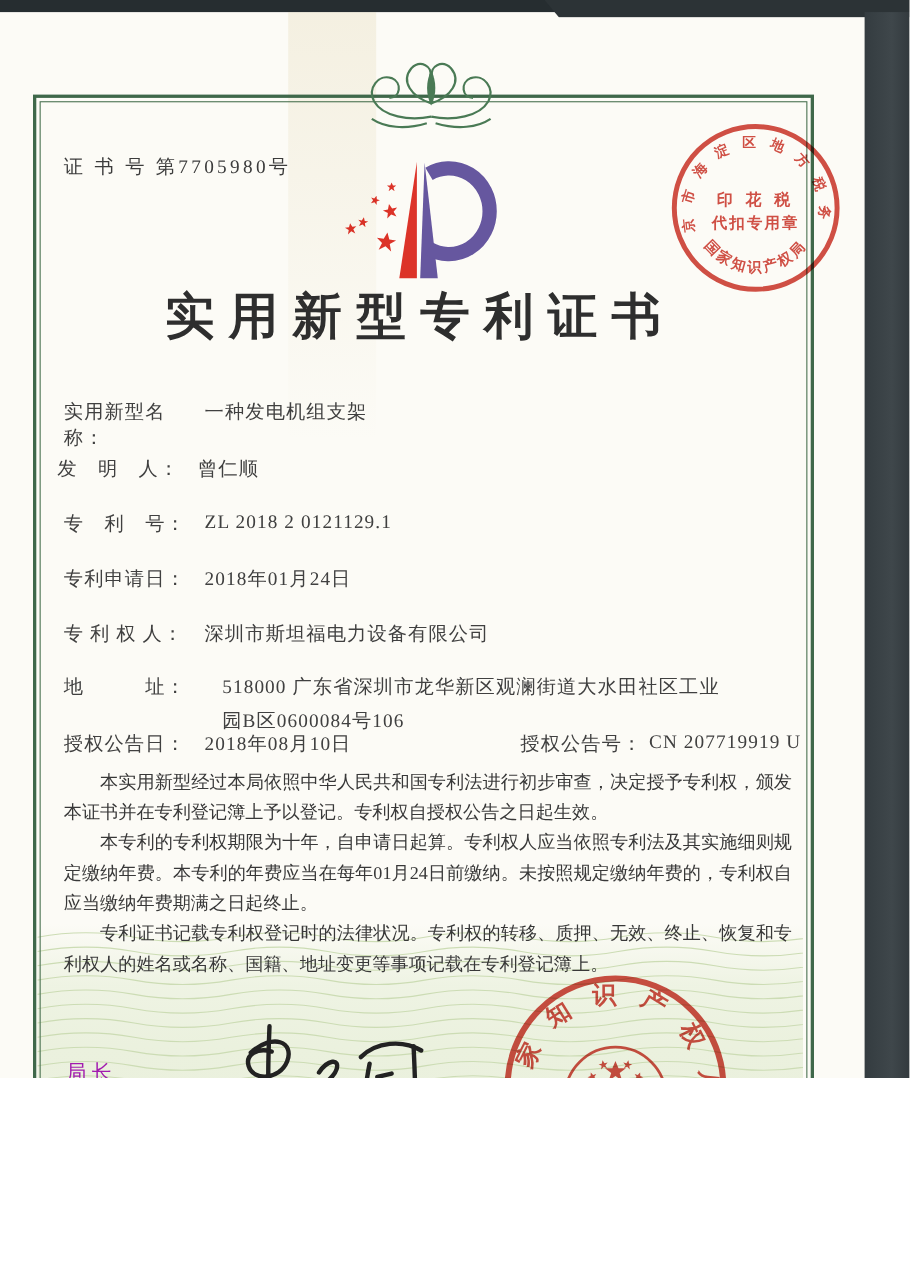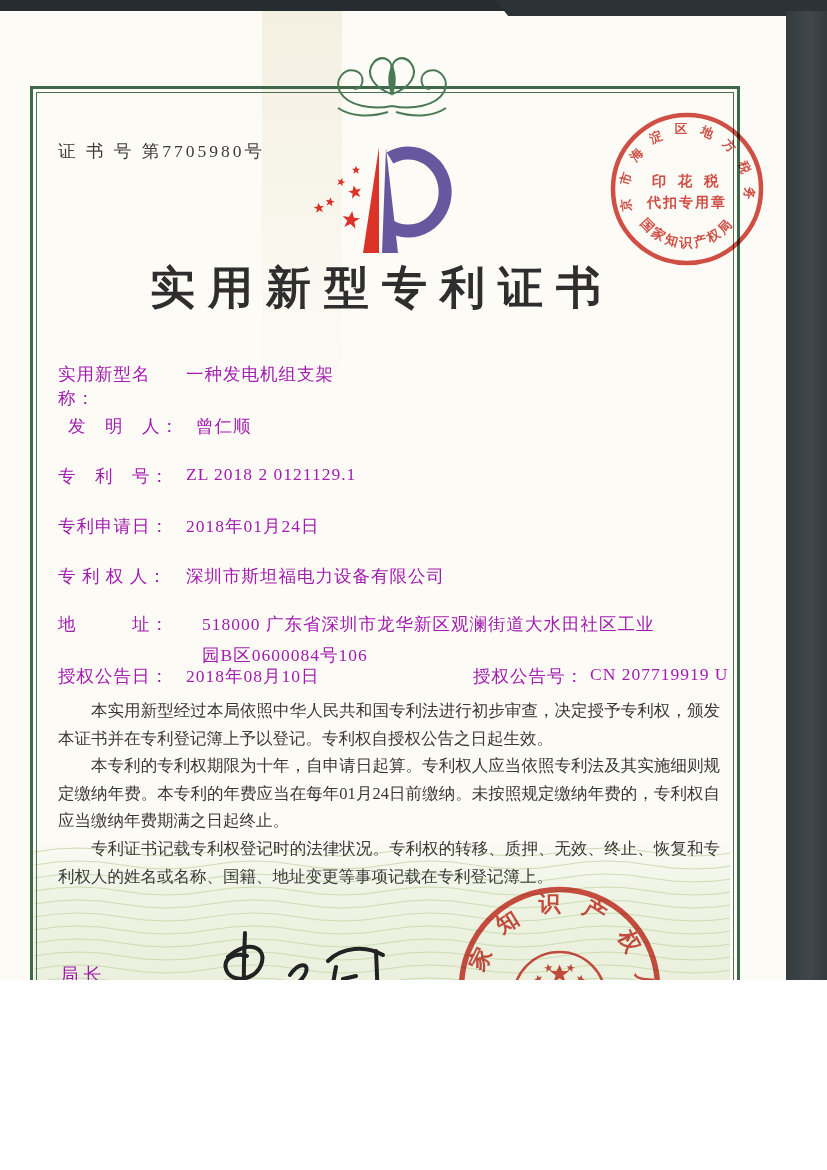--- a/index.html
+++ b/index.html
@@ -18,21 +18,21 @@
   .frame{left:30px;top:86px;width:704px;height:1030px;border:3px solid #3f684a;}
   .frame-inner{position:absolute;left:3px;top:3px;right:3px;bottom:3px;border:1.2px solid #4a7252;}
   
   .guilloche{left:34px;top:840px;width:696px;height:274px;
     background:linear-gradient(180deg,rgba(236,242,224,0) 0px,rgba(236,242,224,0.85) 55px,#ebf1de 110px,#e9efdb 100%);}
   .guilloche svg{position:absolute;left:0;top:0;}
   
   .cert-no{left:58px;top:139px;font-size:17.5px;color:#3c3c3c;letter-spacing:3px;}
   .title{left:30px;top:258px;width:704px;text-align:center;font-size:45px;font-weight:600;
     color:#2e2e2e;letter-spacing:13px;}
-  .field-row{position:absolute;display:flex;font-size:17.5px;color:#a21caf;letter-spacing:1px;}
+  .field-row{position:absolute;display:flex;font-size:17.5px;color:#404040;letter-spacing:1px;}
   .f-label{width:128px;flex:none;}
   .f-value{white-space:nowrap;}
   .addr-wrap .line2{margin-top:7px;}
   .body-text{left:58px;top:697px;width:662px;font-size:16.5px;line-height:27.6px;
     color:#383838;text-align:justify;}
   .body-text p{margin:0;text-indent:2em;}
   .sig-title{left:60px;top:962px;font-size:18.5px;color:#a21caf;letter-spacing:5px;}
   .sig-name{left:60px;top:1003px;font-size:21px;color:#333;letter-spacing:5px;}
   .stamp-date{left:458px;top:1053px;font-size:17.5px;color:#bf372a;letter-spacing:1.5px;
     transform:rotate(-1.5deg);font-weight:600;}
@@ -145,21 +145,21 @@
     <text x="81" y="78" text-anchor="middle" font-size="14.5" fill="#cf4238" letter-spacing="4" font-weight="600">印 花 税</text>
     <text x="81" y="99" text-anchor="middle" font-size="14" fill="#cf4238" letter-spacing="2" font-weight="600">代扣专用章</text>
   </svg>
 
   <div class="abs title">实用新型专利证书</div>
 
   <div class="field-row" style="left:58px;top:362px;">
     <span class="f-label">实用新型名称：</span>
     <span class="f-value">一种发电机组支架</span>
   </div>
-  <div class="field-row" style="left:68px;top:414px;justify-content:flex-end;">
+  <div class="field-row" style="left:52px;top:414px;justify-content:flex-end;">
     <span class="f-label">发　明　人：</span>
     <span class="f-value">曾仁顺</span>
   </div>
   <div class="field-row" style="left:58px;top:464px;">
     <span class="f-label">专　利　号：</span>
     <span class="f-value">ZL 2018 2 0121129.1</span>
   </div>
   <div class="field-row" style="left:58px;top:514px;">
     <span class="f-label">专利申请日：</span>
     <span class="f-value">2018年01月24日</span>

